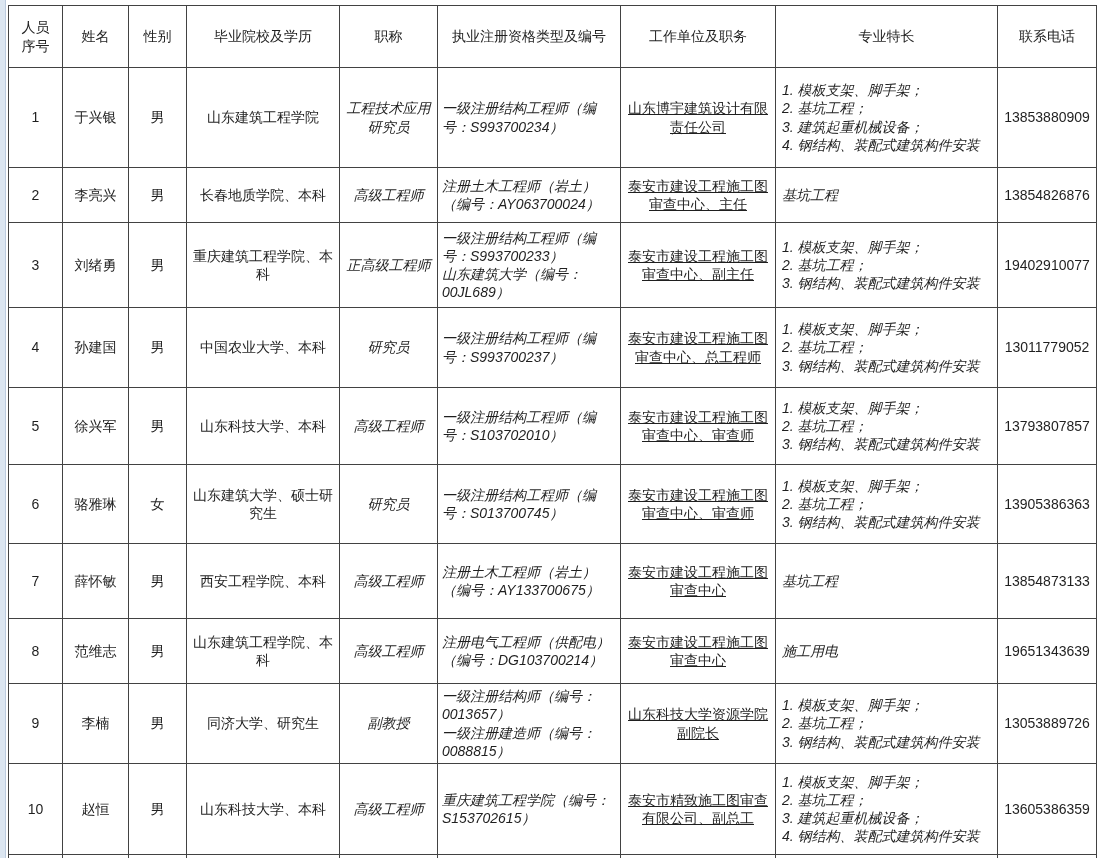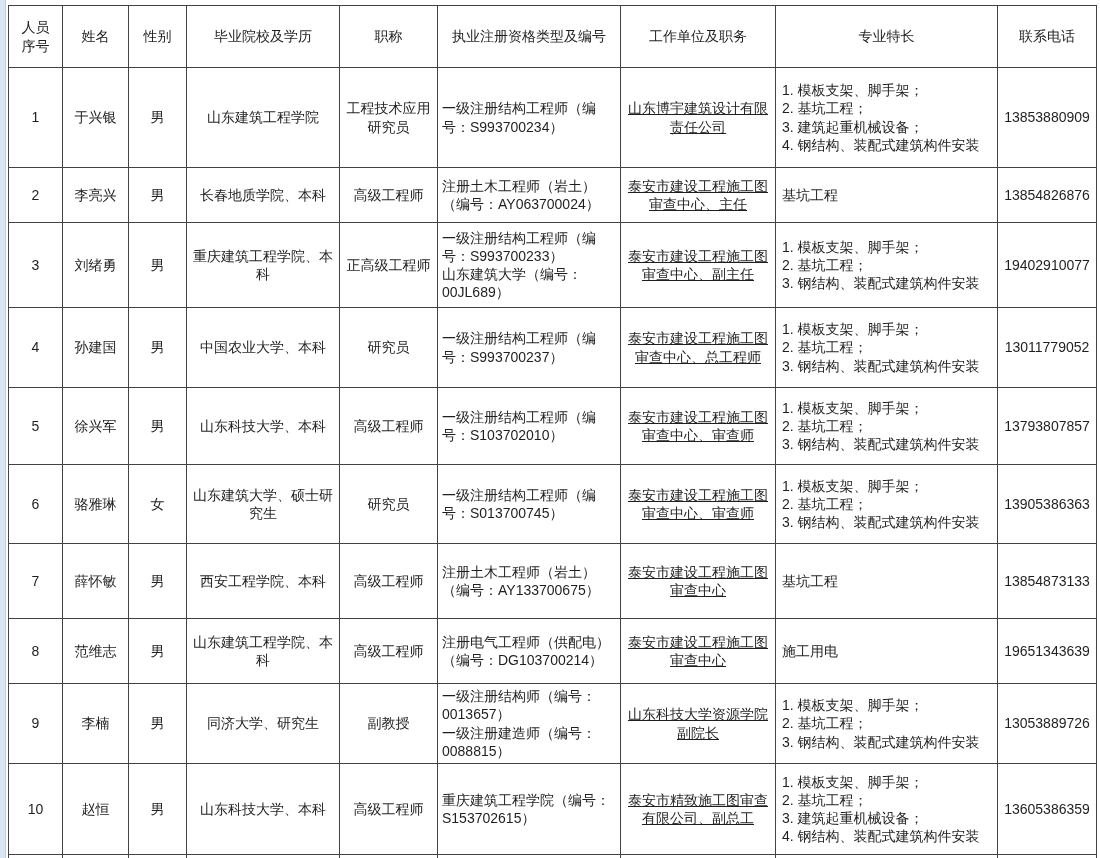--- a/index.html
+++ b/index.html
@@ -33,32 +33,32 @@
     line-height: 1.3;
     font-weight: 400;
     text-align: center;
     vertical-align: middle;
     padding: 2px 4px;
     overflow: hidden;
   }
   thead tr { height: 62px; }
   th { white-space: pre-line; }
   td.c-edu { padding: 2px 0; margin-left: 27px; }
-  td.c-title { padding: 2px 4px; }
+  td.c-title { padding: 2px 4px; font-style: italic; }
   td.c-qual {
     text-align: left;
     padding: 2px 4px 2px 4px;
     margin-left: 18px;
   }
   td.c-emp { padding: 2px 5px; text-decoration: underline; }
   td.c-spec {
     text-align: left;
     padding: 2px 3px 2px 6px;
   }
-  td.c-spec div, td.c-qual div { text-align: left; }
+  td.c-spec div, td.c-qual div { text-align: left; font-style: italic; }
   tr.partial-row td { border-bottom: none; }
 </style>
 </head>
 <body>
 
 <div class="left-strip"></div>
 
 <div class="table-wrap">
   <table class="roster">
     <colgroup>

